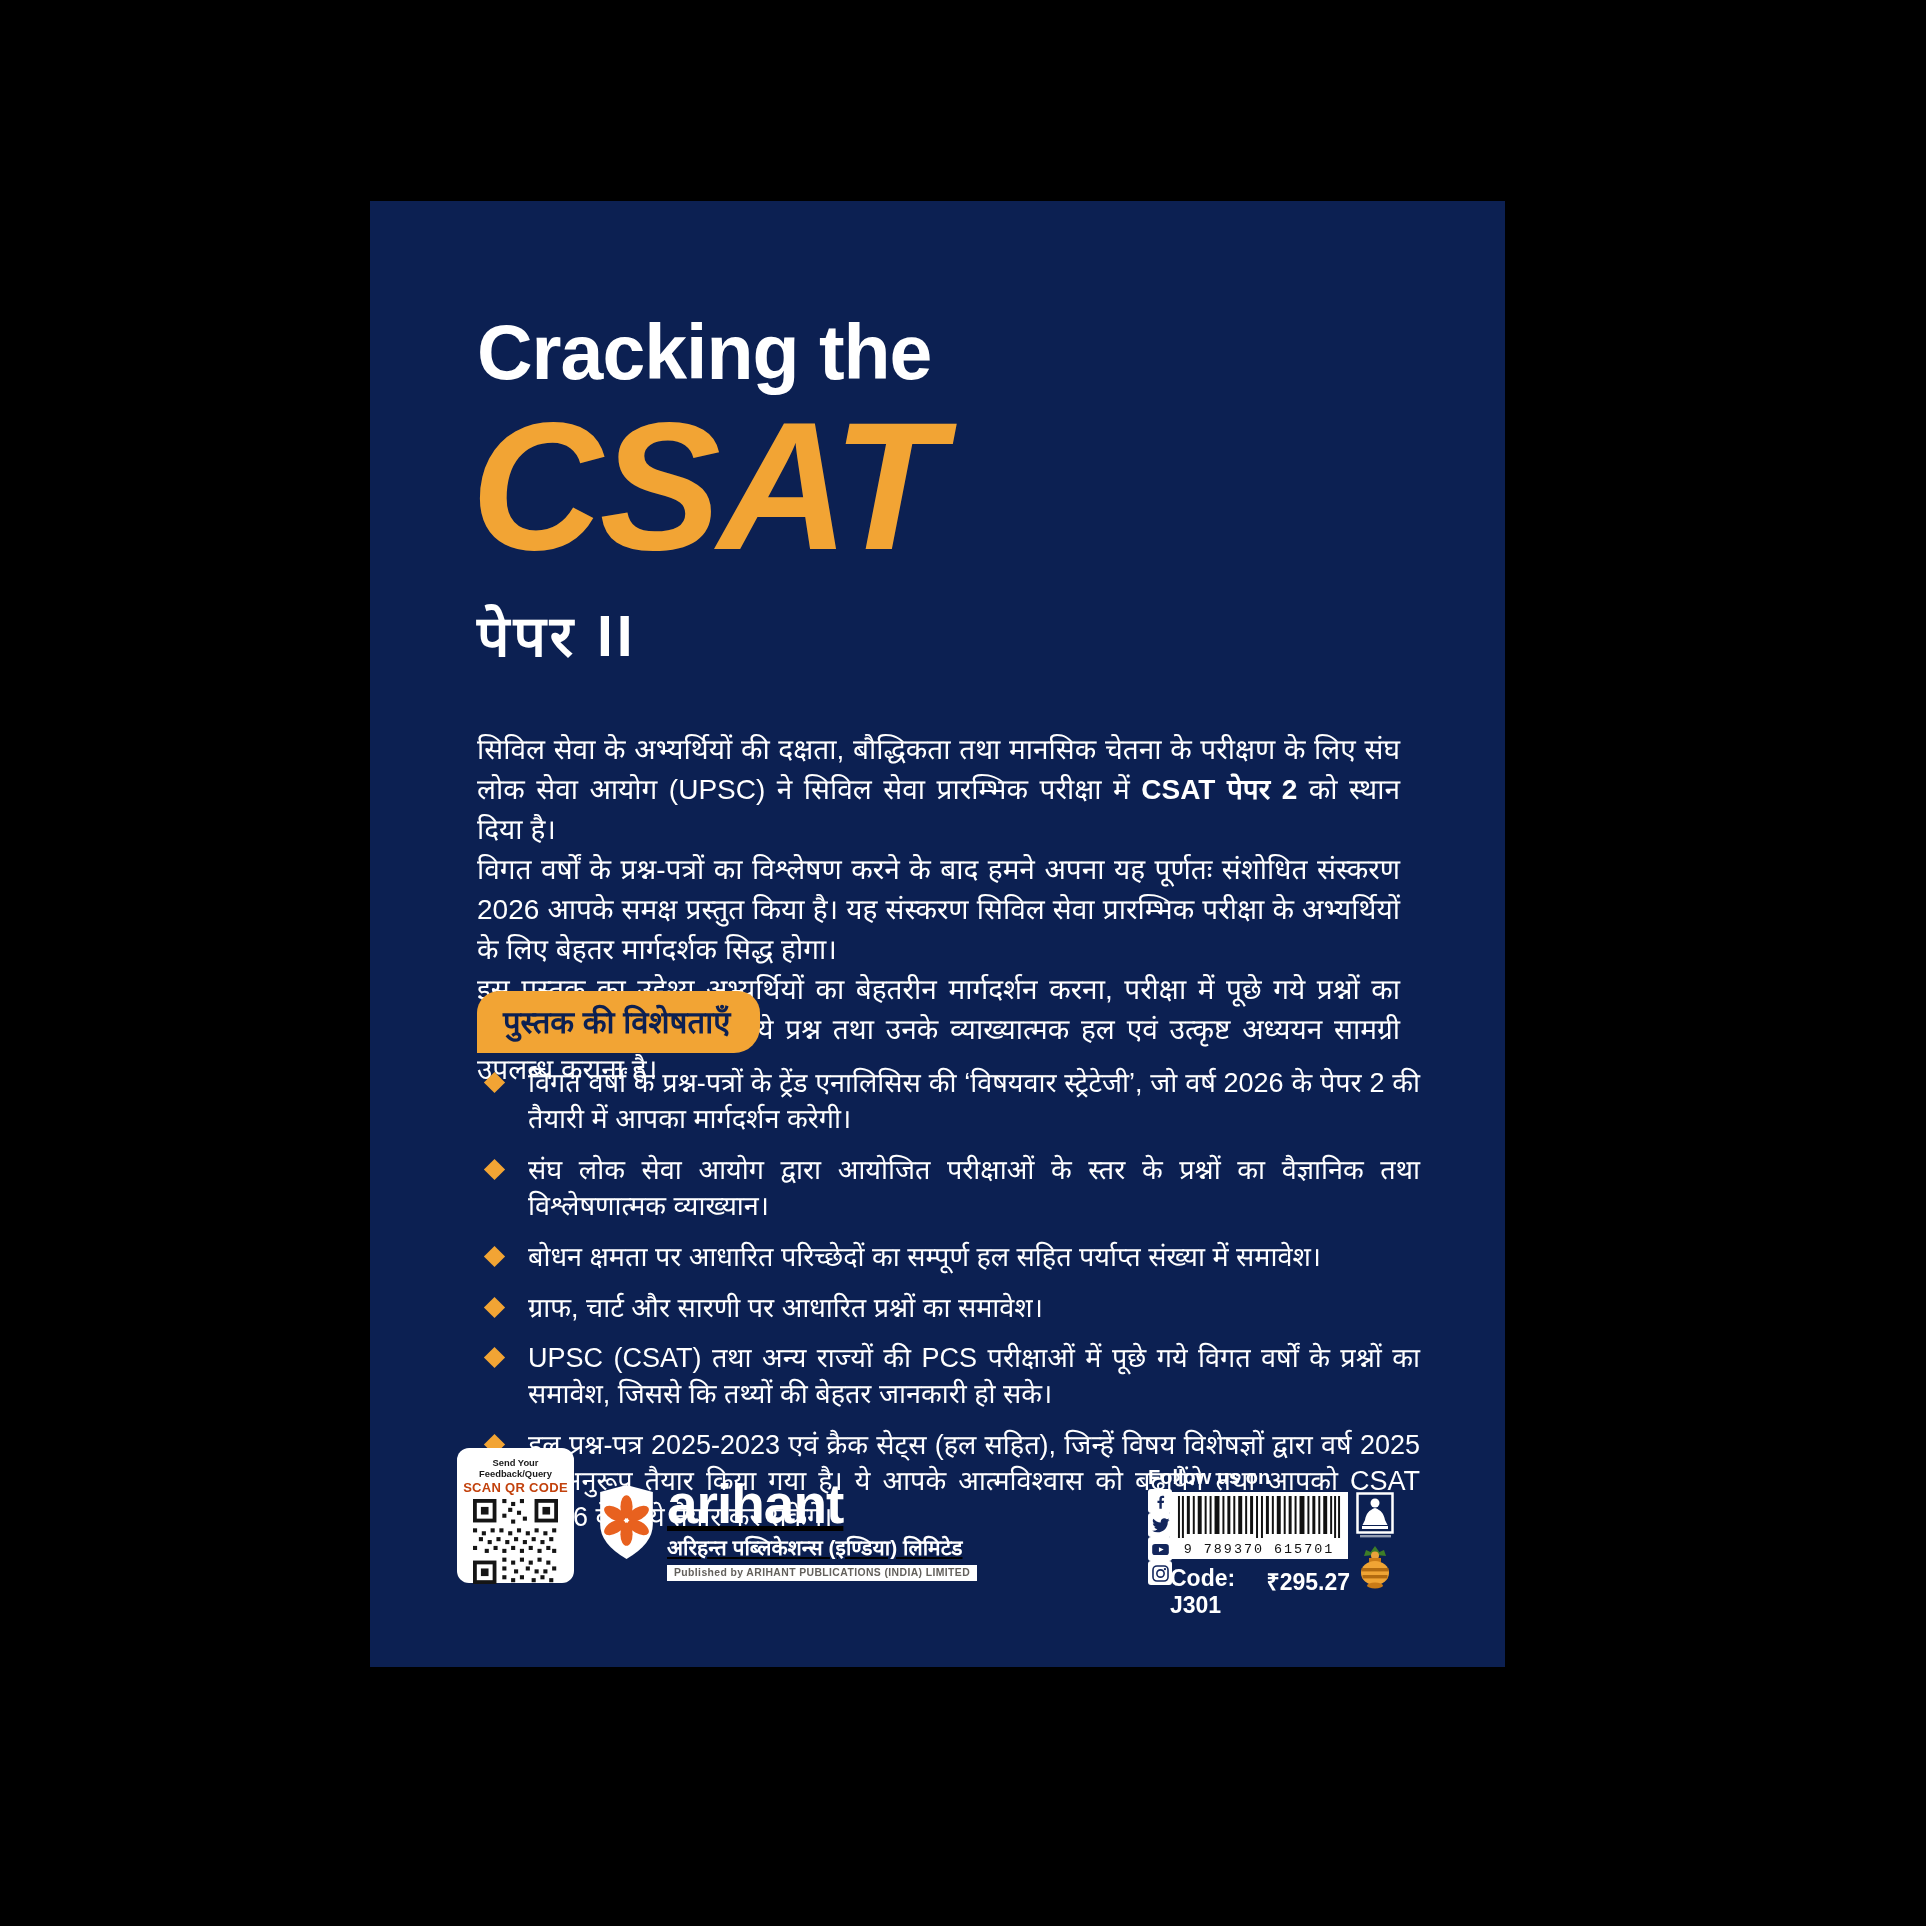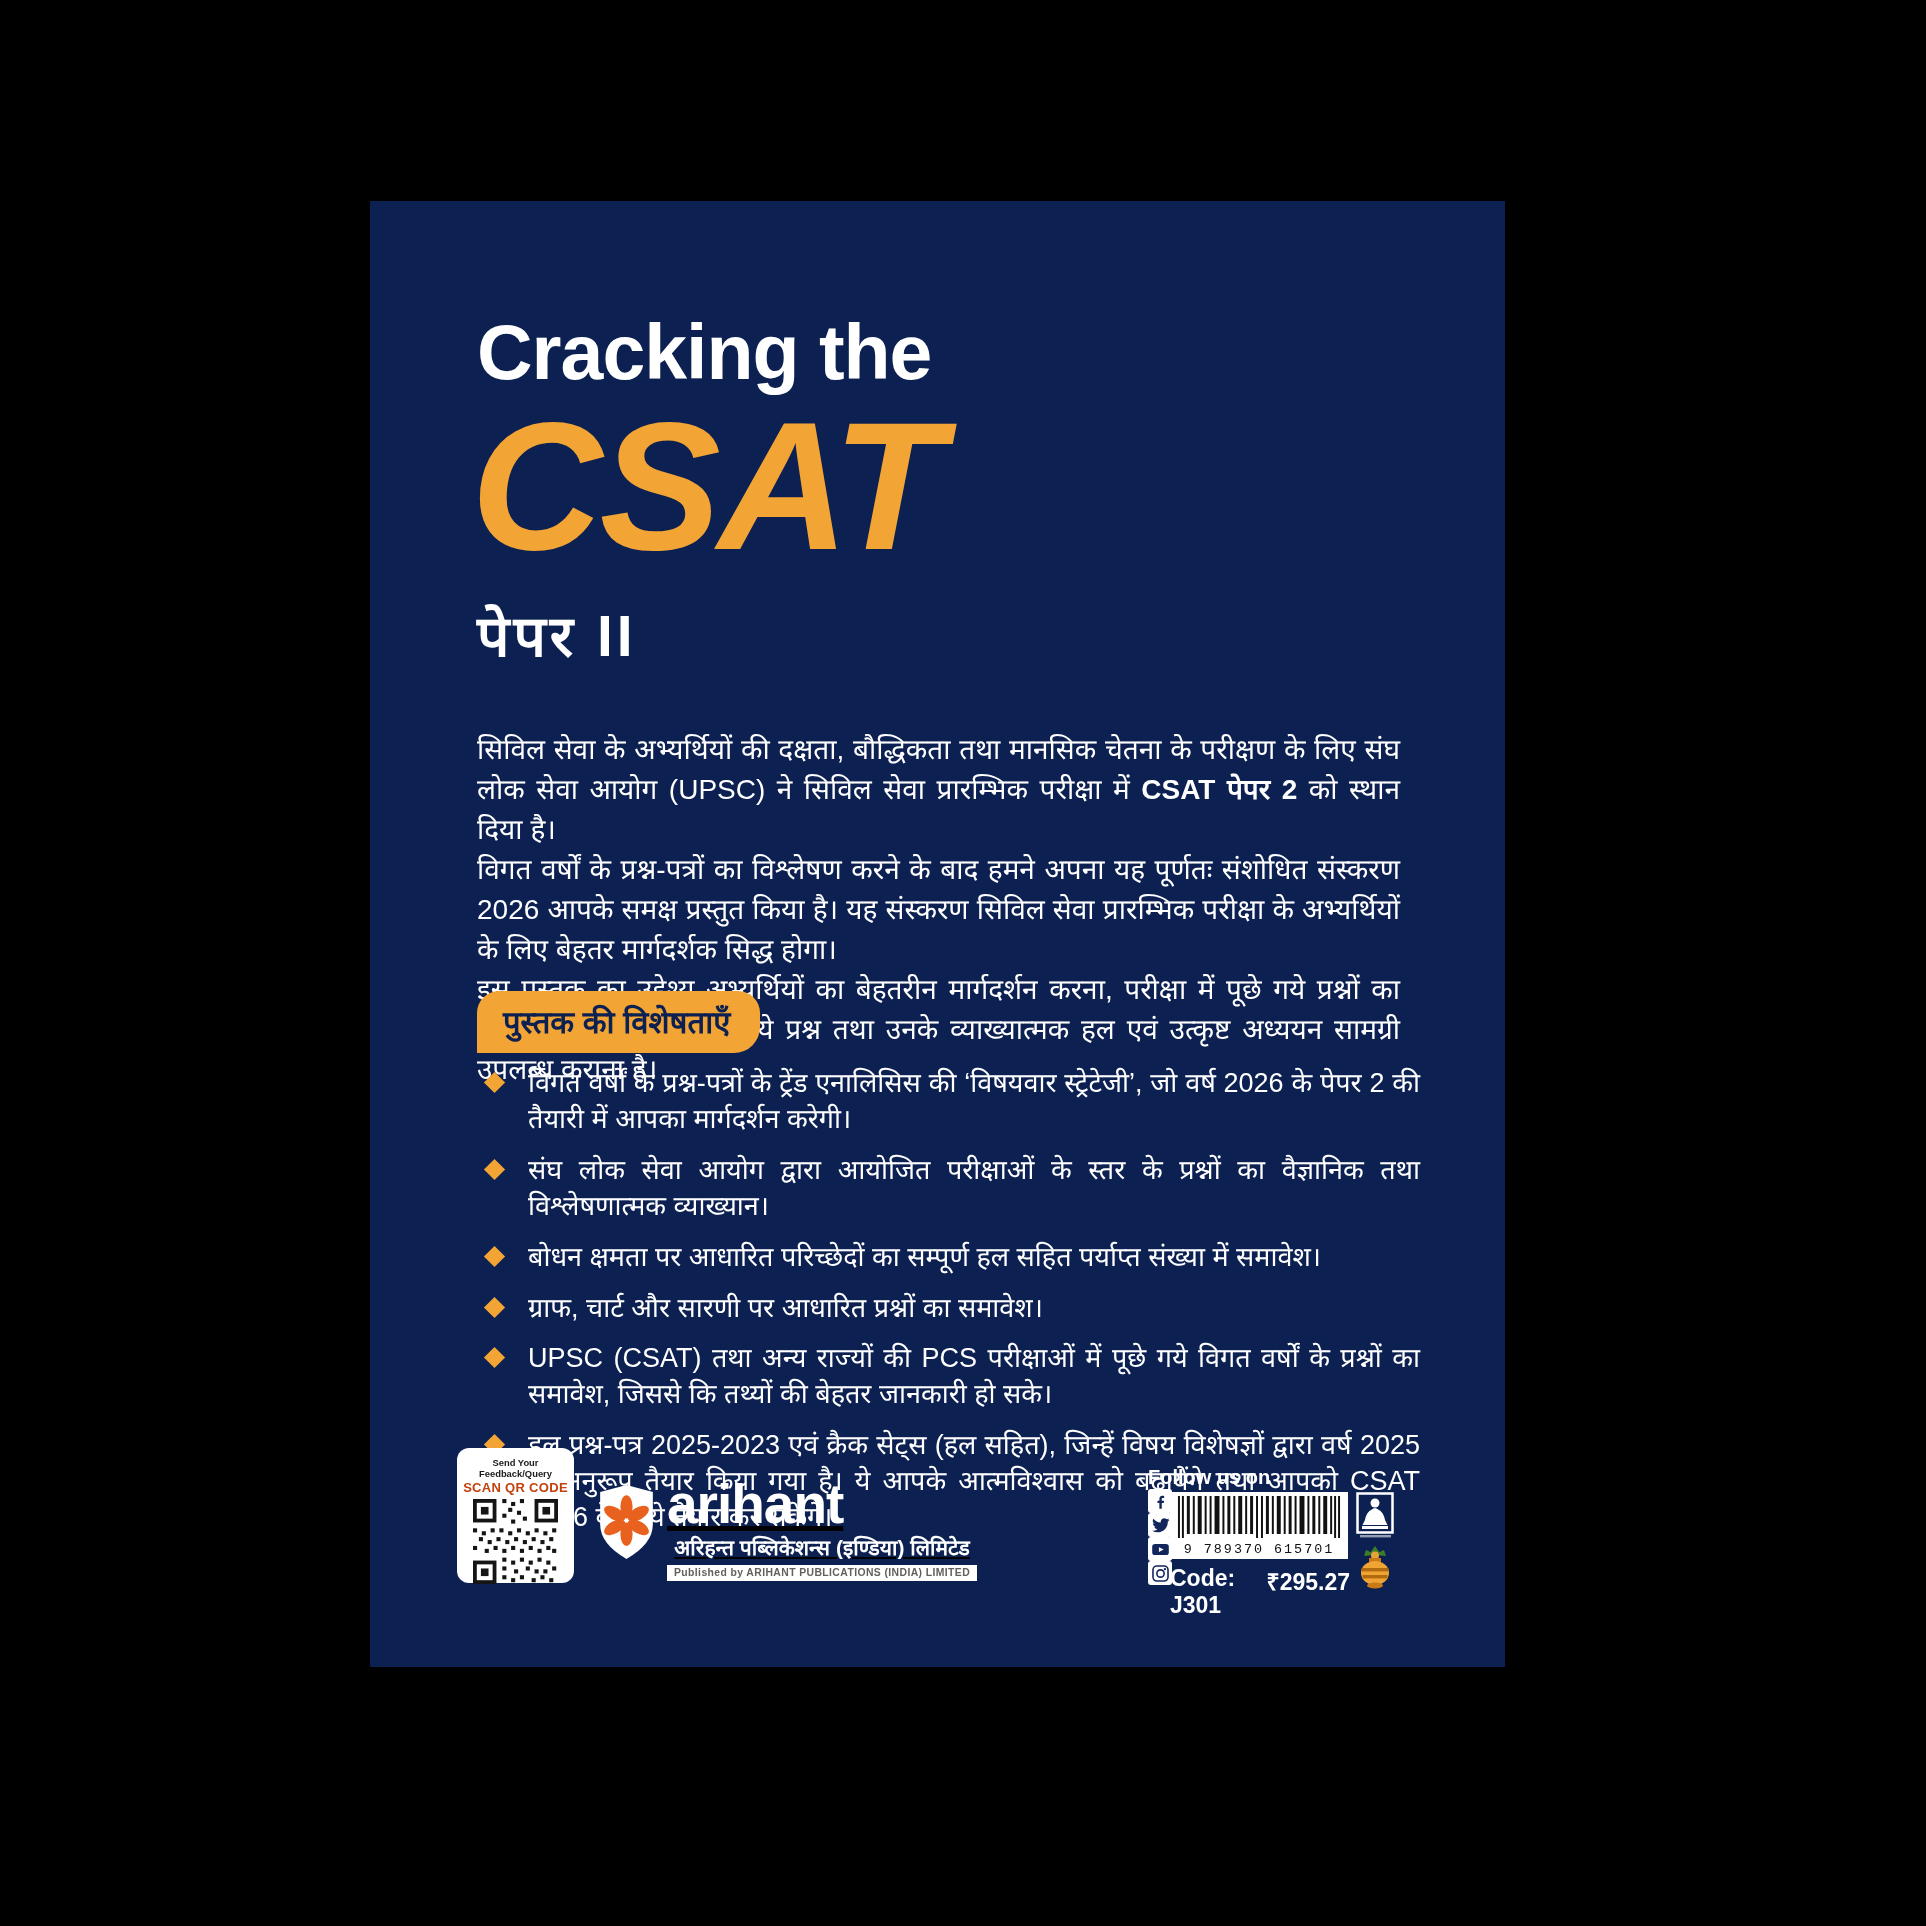--- a/index.html
+++ b/index.html
@@ -25,21 +25,21 @@
   .diamond{position:absolute;left:10px;top:9px;width:15px;height:15px;background:#f2a434;transform:rotate(45deg);}
   
   .qr-card{position:absolute;left:87px;top:1247px;width:117px;height:135px;background:#fff;border-radius:12px;text-align:center;padding-top:9px;box-sizing:border-box;}
   .qr-l1{font-size:9.4px;font-weight:bold;color:#1a1a1a;}
   .qr-l2{font-size:13px;font-weight:bold;color:#c2410c;letter-spacing:0.3px;margin-top:1px;}
   .qr-svg{width:85px;height:85px;margin-top:4px;}
   .publisher{position:absolute;left:228px;top:1277px;display:flex;align-items:flex-start;}
   .shield{width:57px;height:77px;margin-top:6px;}
   .pub-text{margin-left:12px;text-decoration:underline;}
   .wordmark{font-size:55px;font-weight:bold;color:#fff;line-height:.95;letter-spacing:-1px;}
-  .pub-hindi{font-size:21px;font-weight:bold;color:#fff;margin-top:3px;text-align:center;}
+  .pub-hindi{font-size:21px;font-weight:bold;color:#fff;margin-top:3px;}
   .pub-strip{background:#fff;color:#63605c;font-size:10.4px;font-weight:bold;padding:2px 7px 3px;margin-top:4px;display:inline-block;letter-spacing:0.4px;white-space:nowrap;}
   .social{position:absolute;left:778px;top:1265px;display:flex;align-items:flex-start;flex-direction:column;}
   .social-label{font-size:20px;font-weight:bold;color:#fff;margin-right:9px;}
   .sicon{width:24px;height:24px;background:#fff;border-radius:3px;display:flex;align-items:center;justify-content:center;margin-right:5px;}
   .sicon svg{width:19px;height:19px;}
   .barcode-box{position:absolute;left:800px;top:1291px;width:178px;height:67px;background:#fff;box-sizing:border-box;padding:4px 5px 0;}
   .barcode-digits{font-family:"Liberation Mono",monospace;font-size:13.4px;color:#111;letter-spacing:2px;text-align:center;line-height:1;margin-top:1px;}
   .codeline{position:absolute;left:800px;top:1364px;width:180px;display:flex;justify-content:space-between;color:#fff;font-size:23px;font-weight:bold;}
   .emblem{position:absolute;left:986px;top:1291px;width:38px;height:48px;}
   .kalash{position:absolute;left:986px;top:1344px;width:38px;height:44px;}

